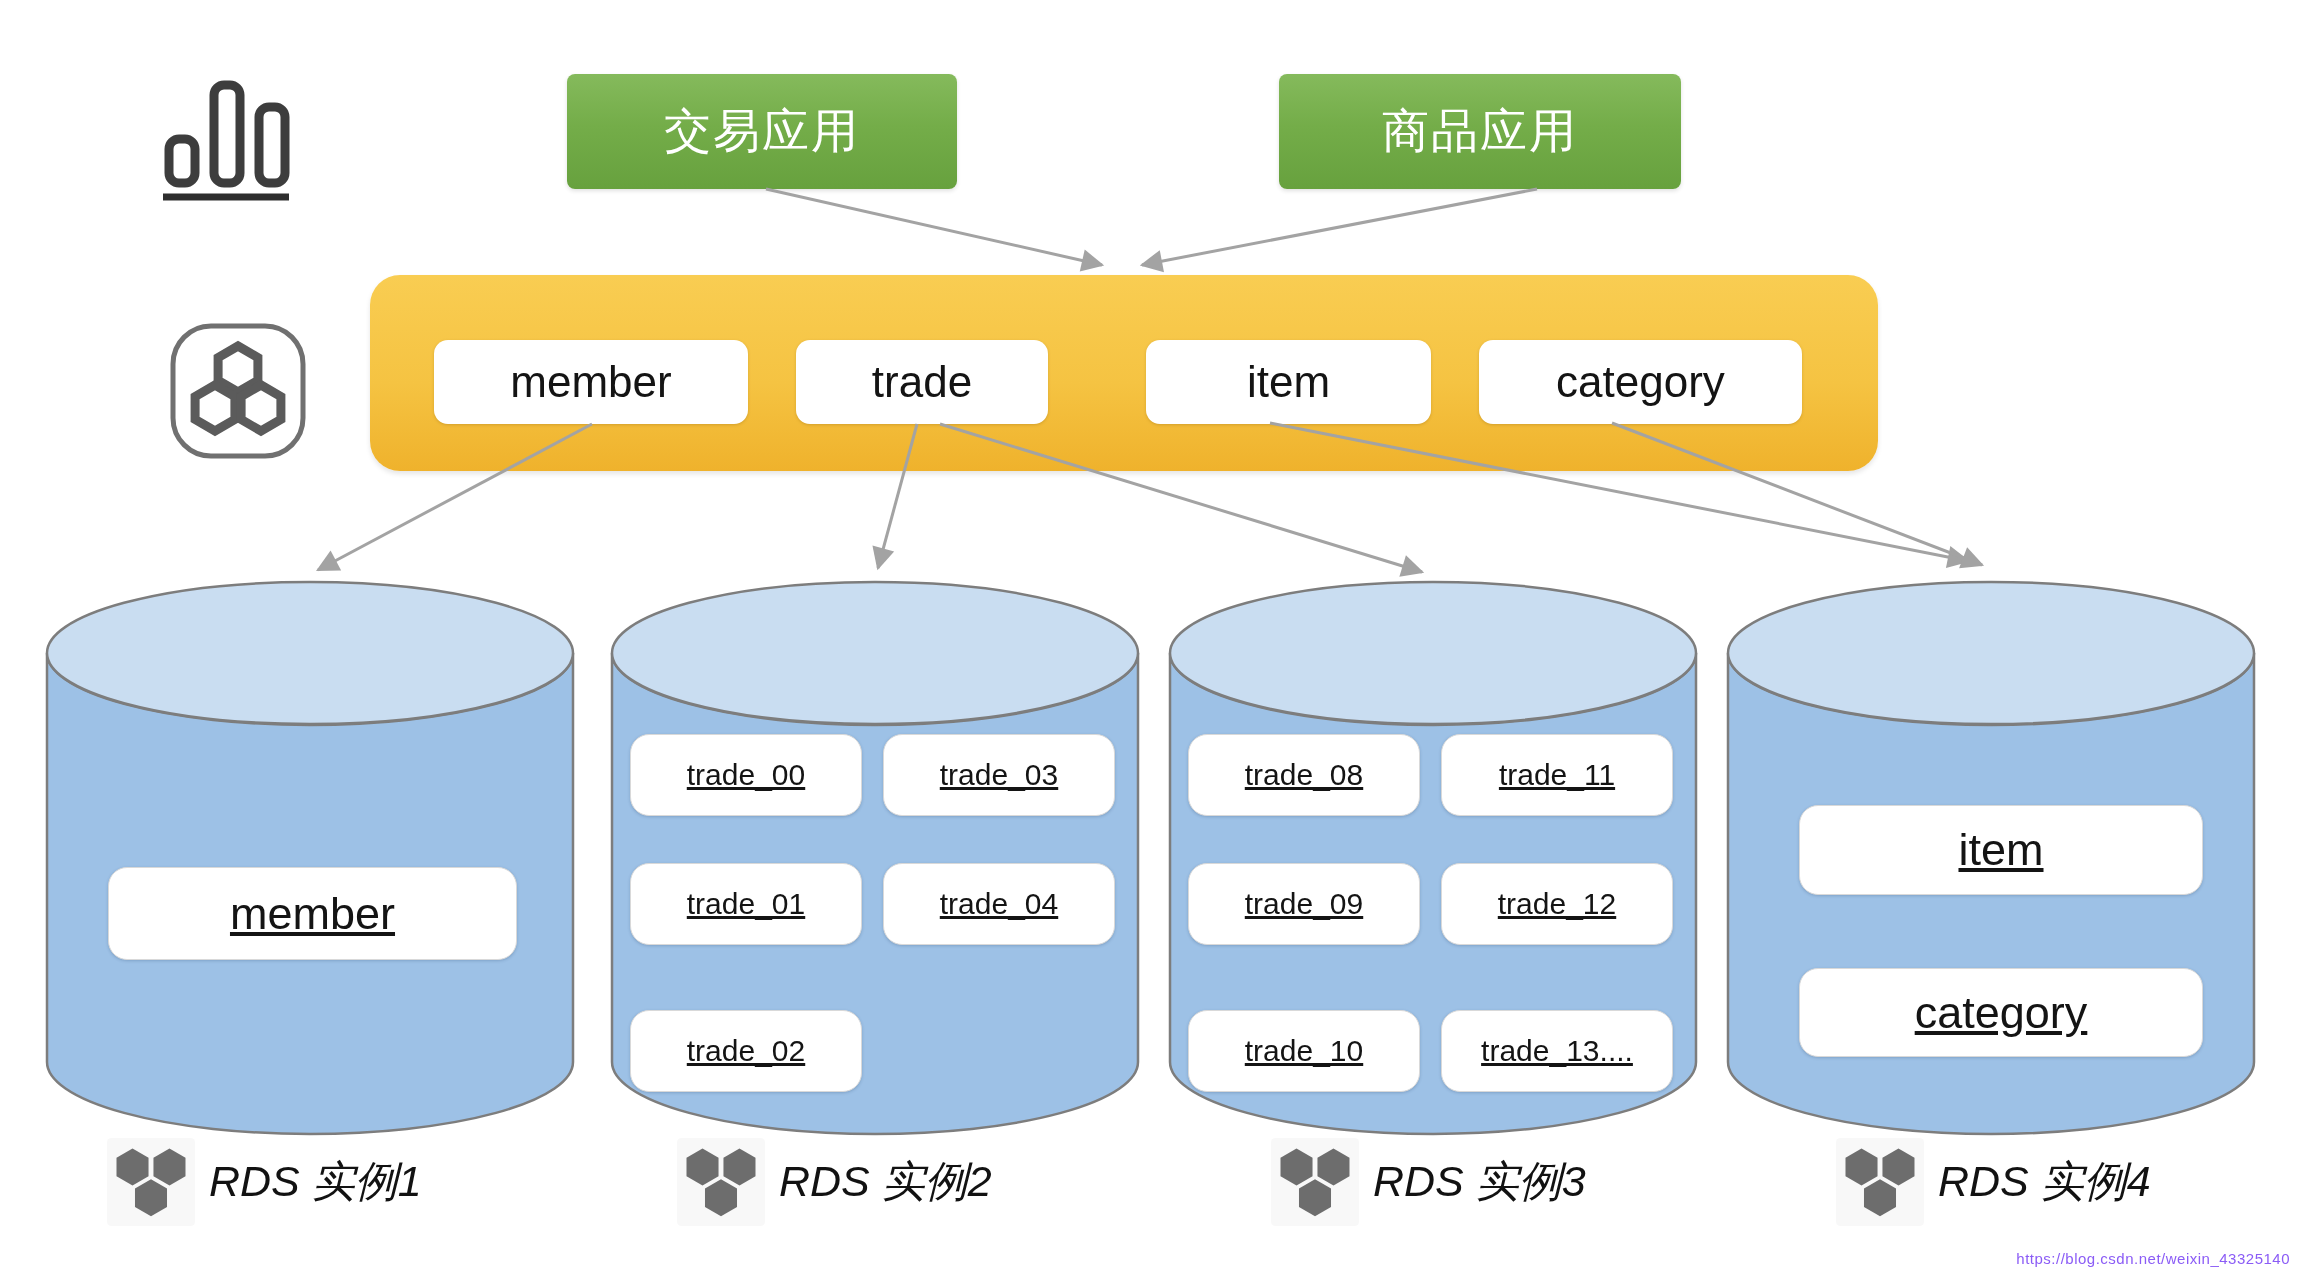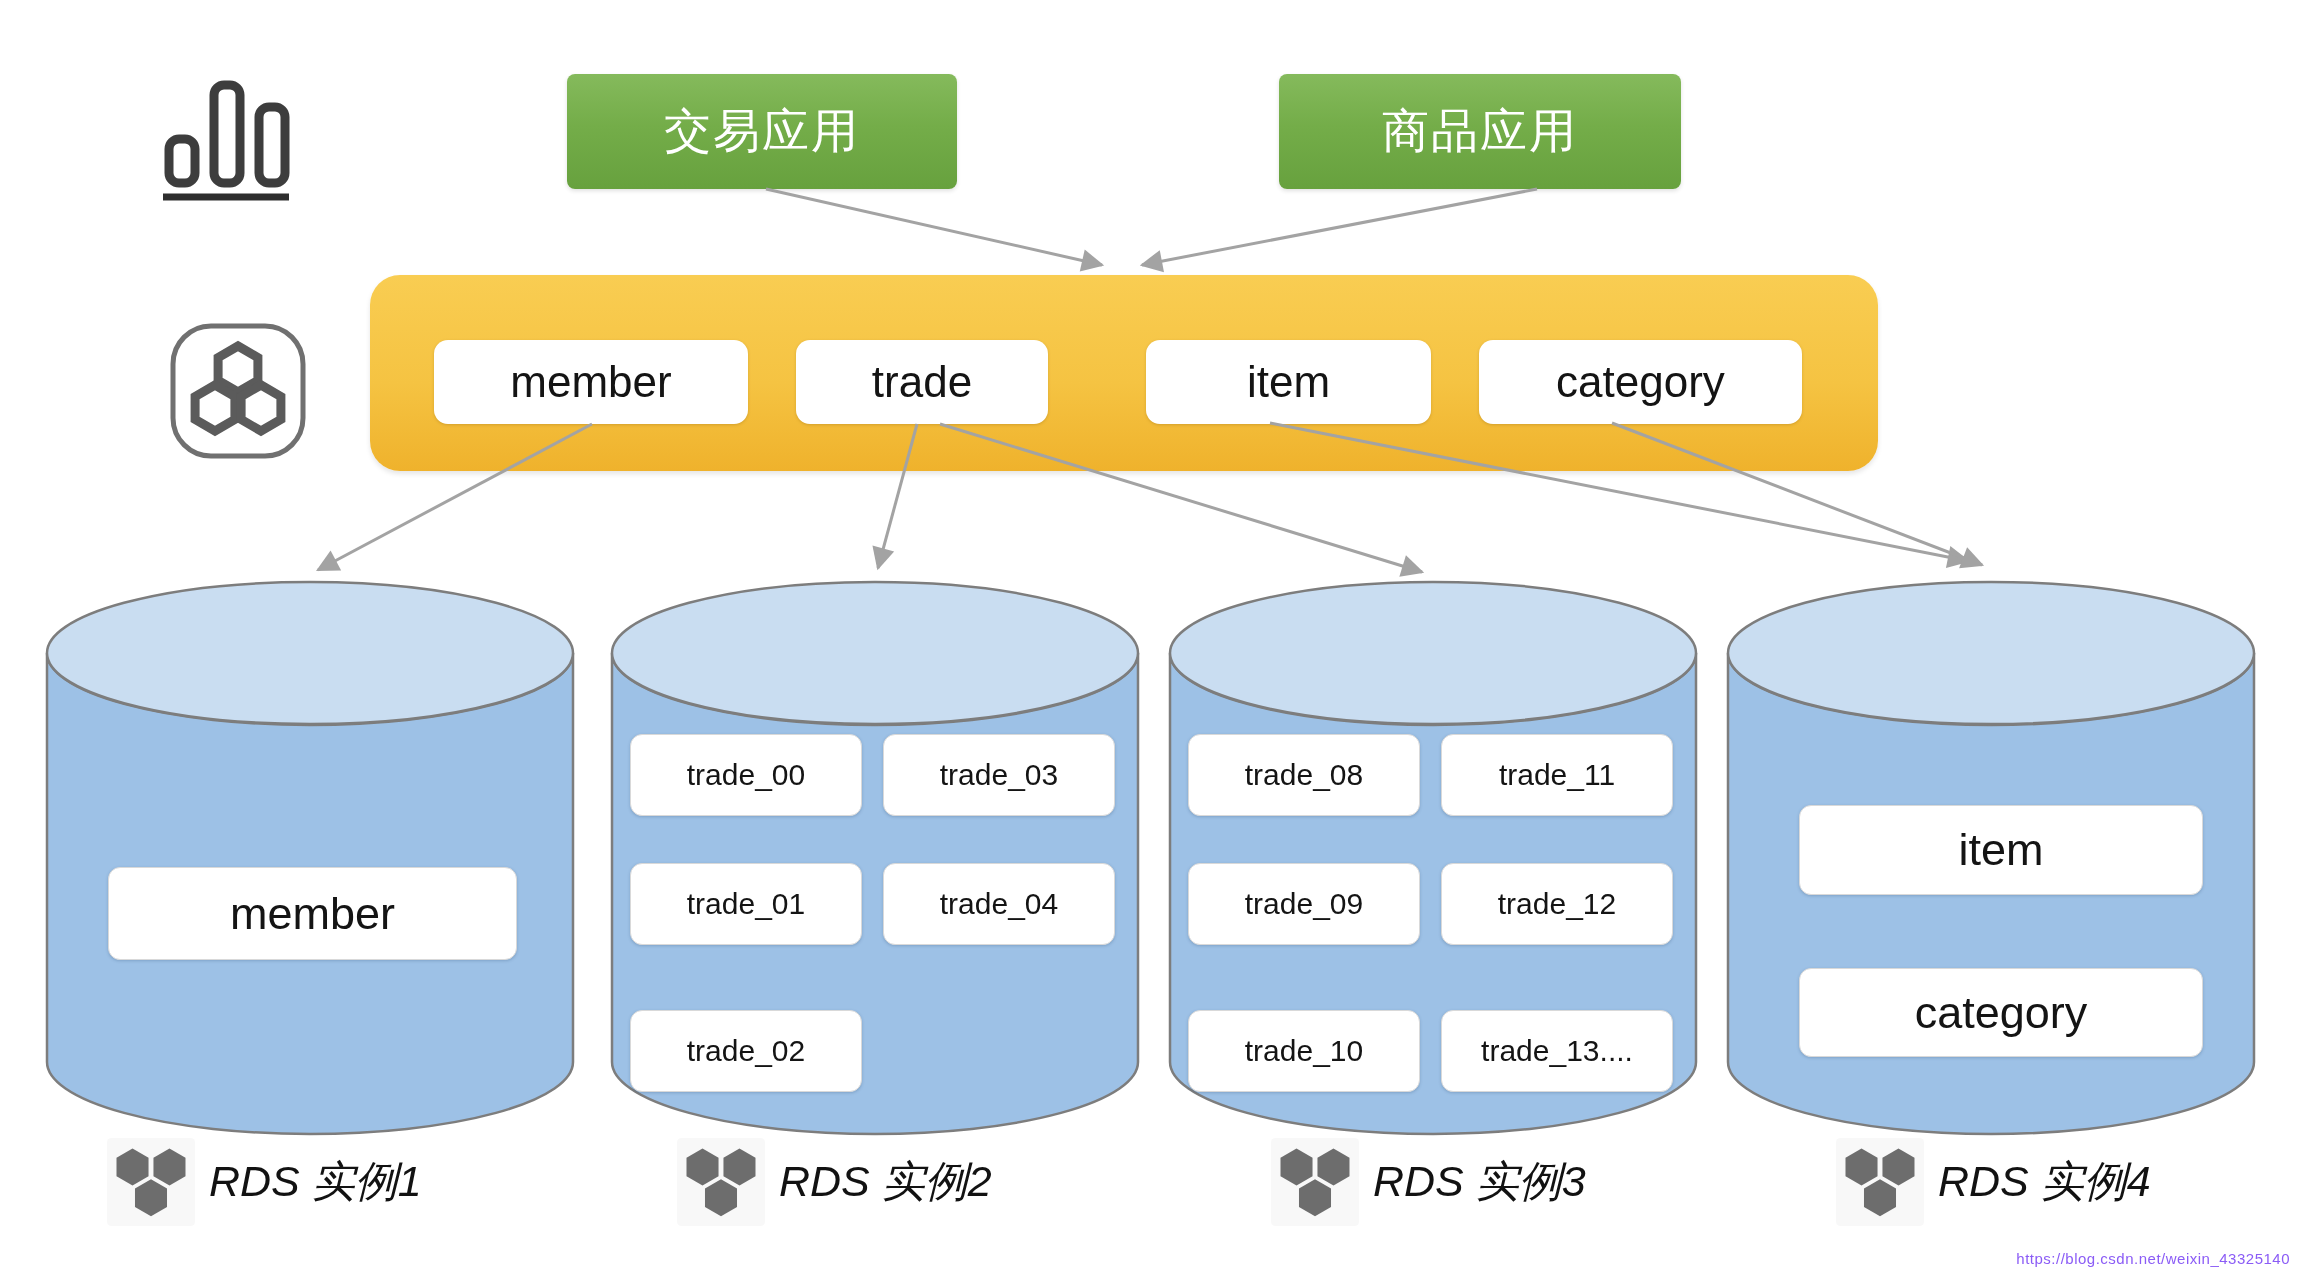--- a/index.html
+++ b/index.html
@@ -37,22 +37,23 @@
   
   .drds-icon{left:168px;top:320px;width:140px;height:142px;}
   
   .arrows{left:0;top:0;width:2302px;height:1284px;pointer-events:none;}
   
   .cyl{top:579px;width:532px;height:557px;}
   .cyl1{left:44px;}.cyl2{left:609px;}.cyl3{left:1167px;}.cyl4{left:1725px;}
   .cyl svg.shape{position:absolute;left:0;top:0;width:532px;height:557px;}
   .dbbox{
     position:absolute;display:flex;align-items:center;justify-content:center;
-    background:#ffffff;border:1px solid #d9d9d9;border-radius:12px;color:#141414;
+    background:#ffffff;border:1px solid #d9d9d9;border-radius:19px;color:#141414;
     box-shadow:0 1px 3px rgba(40,70,110,0.25);
+    text-decoration:underline;
   }
   .dbbox.big{font-size:45px;}
   .dbbox.small{font-size:30px;width:230px;height:80px;}
   .db-member{left:64px;top:288px;width:407px;height:91px;}
   .db-item{left:74px;top:226px;width:402px;height:88px;}
   .db-category{left:74px;top:389px;width:402px;height:87px;}
   .c1{left:21px;}.c2{left:274px;}
   .r1{top:155px;}.r2{top:284px;}.r3{top:431px;}
   
   .rds{display:flex;align-items:center;gap:14px;height:96px;top:1134px;font-style:italic;}

